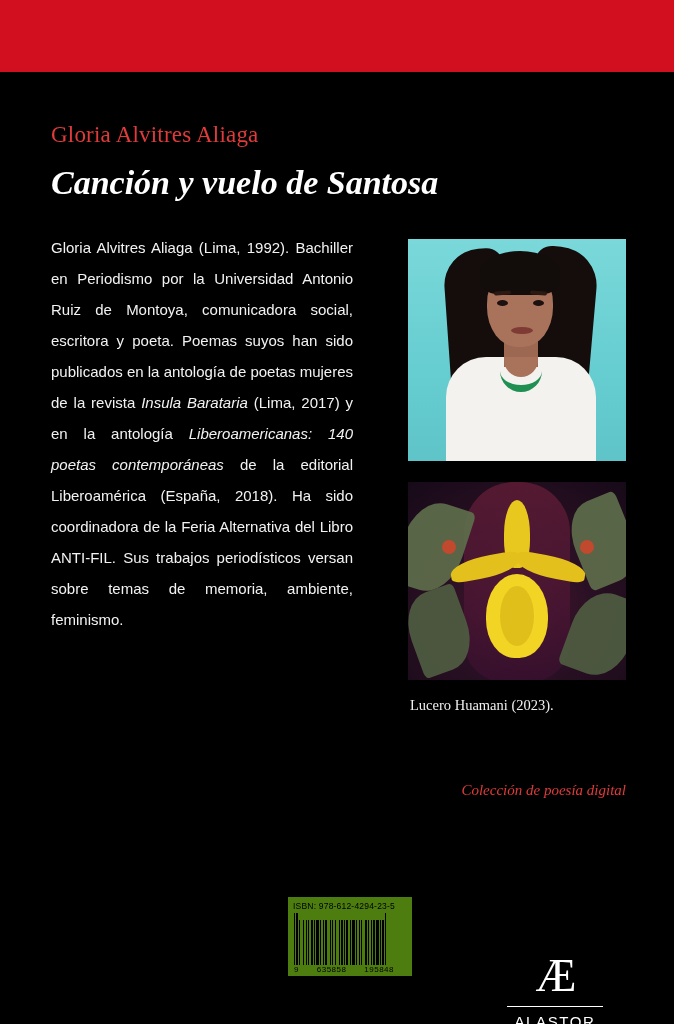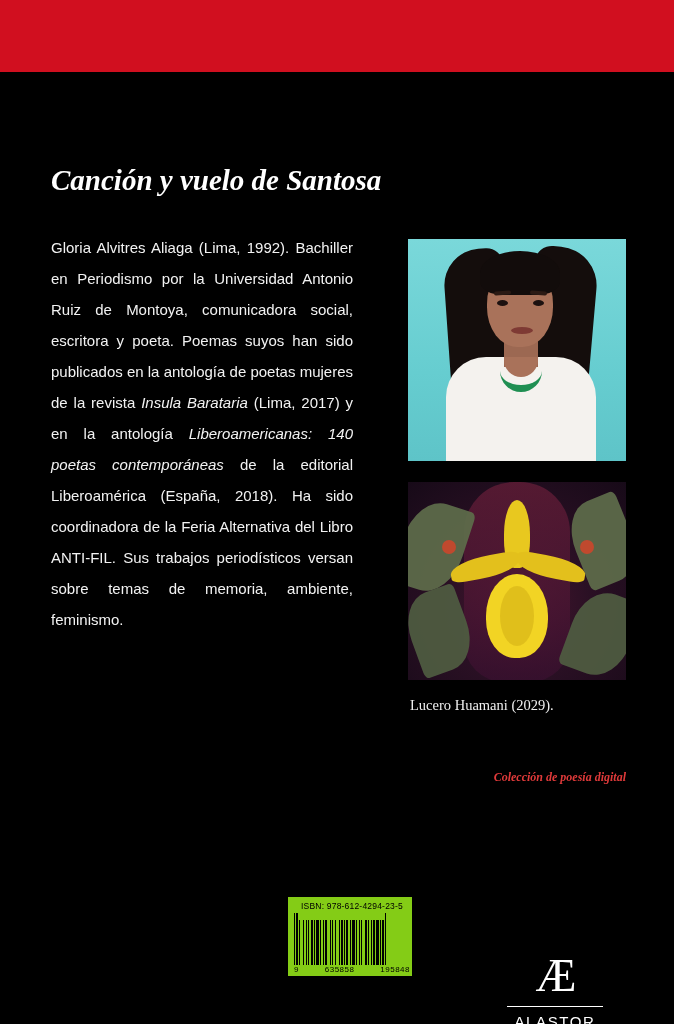--- a/index.html
+++ b/index.html
@@ -35,21 +35,21 @@
     top: 50px;
     font-size: 23px;
     color: #e03a3a;
     letter-spacing: 0.2px;
     font-family: "Liberation Serif", serif;
   }
   .title {
     position: absolute;
     left: 51px;
     top: 92px;
-    font-size: 29px;
+    font-size: 34px;
     font-style: italic;
     font-weight: bold;
     color: #ffffff;
     font-family: "Liberation Serif", serif;
   }
   .bio {
     position: absolute;
     left: 51px;
     top: 160px;
     width: 302px;
@@ -250,43 +250,43 @@
     text-align: right;
   }
   .collection .line1 {
     font-size: 16.5px;
     font-style: italic;
     font-weight: bold;
     letter-spacing: 0.4px;
     color: #ffffff;
   }
   .collection .line2 {
-    margin-top: 0;
-    font-size: 12px;
+    margin-top: 12px;
+    font-size: 15px;
     font-style: italic;
-    font-weight: bold;
+    font-weight: normal;
     color: #e03a3a;
   }
 
   .website {
     position: absolute;
     left: 52px;
     top: 886px;
     font-size: 16.5px;
     color: #ffffff;
     font-family: "Liberation Serif", serif;
   }
 
   .isbn-block {
     position: absolute;
     left: 288px;
     top: 825px;
     width: 124px;
-    background: #84cc16;
-    padding: 4px 0 2px 4px;
+    background: #4d7c0f;
+    padding: 4px 16px 2px 4px;
     box-sizing: border-box;
   }
   .isbn-block .isbn-text {
     font-size: 8.5px;
     color: #000000;
     text-align: center;
     font-family: "Liberation Sans", sans-serif;
     letter-spacing: 0.2px;
     margin-bottom: 2px;
   }
@@ -340,20 +340,21 @@
     color: #ffffff;
   }
 </style>
 </head>
 <body>
 
 <div class="top-band"></div>
 
 <div class="page">
 
+  <div class="author">Gloria Alvitres Aliaga</div>
   <div class="title">Canción y vuelo de Santosa</div>
 
   <div class="bio">
     <span>Gloria Alvitres Aliaga (Lima, 1992). Bachiller en Periodismo por la Universidad Antonio Ruiz de Montoya, comunicadora social, escritora y poeta. Poemas suyos han sido publicados en la antología de poetas mujeres de la revista </span><i>Insula Barataria</i><span> (Lima, 2017) y en la antología </span><i>Liberoamericanas: 140 poetas contemporáneas</i><span> de la editorial Liberoamérica (España, 2018). Ha sido coordinadora de la Feria Alternativa del Libro ANTI-FIL. Sus trabajos periodísticos versan sobre temas de memoria, ambiente, feminismo.</span>
   </div>
 
   <div class="photo">
     <div class="sky"></div>
     <div class="hair-l"></div>
     <div class="hair-r"></div>
@@ -379,21 +380,21 @@
     <div class="leaf l4"></div>
     <div class="dot-l"></div>
     <div class="dot-r"></div>
     <div class="pet-top"></div>
     <div class="pet-wl"></div>
     <div class="pet-wr"></div>
     <div class="lip"></div>
     <div class="lip-shade"></div>
   </div>
 
-  <div class="caption">Lucero Huamani (2029).</div>
+  <div class="caption">Lucero Huamani (2023).</div>
 
   <div class="collection">
     <div class="line2">Colección de poesía digital</div>
   </div>
 
 
   <div class="isbn-block">
     <div class="isbn-text">ISBN: 978-612-4294-23-5</div>
     <div class="barcode">
         <span style="width: 1px;"></span>

